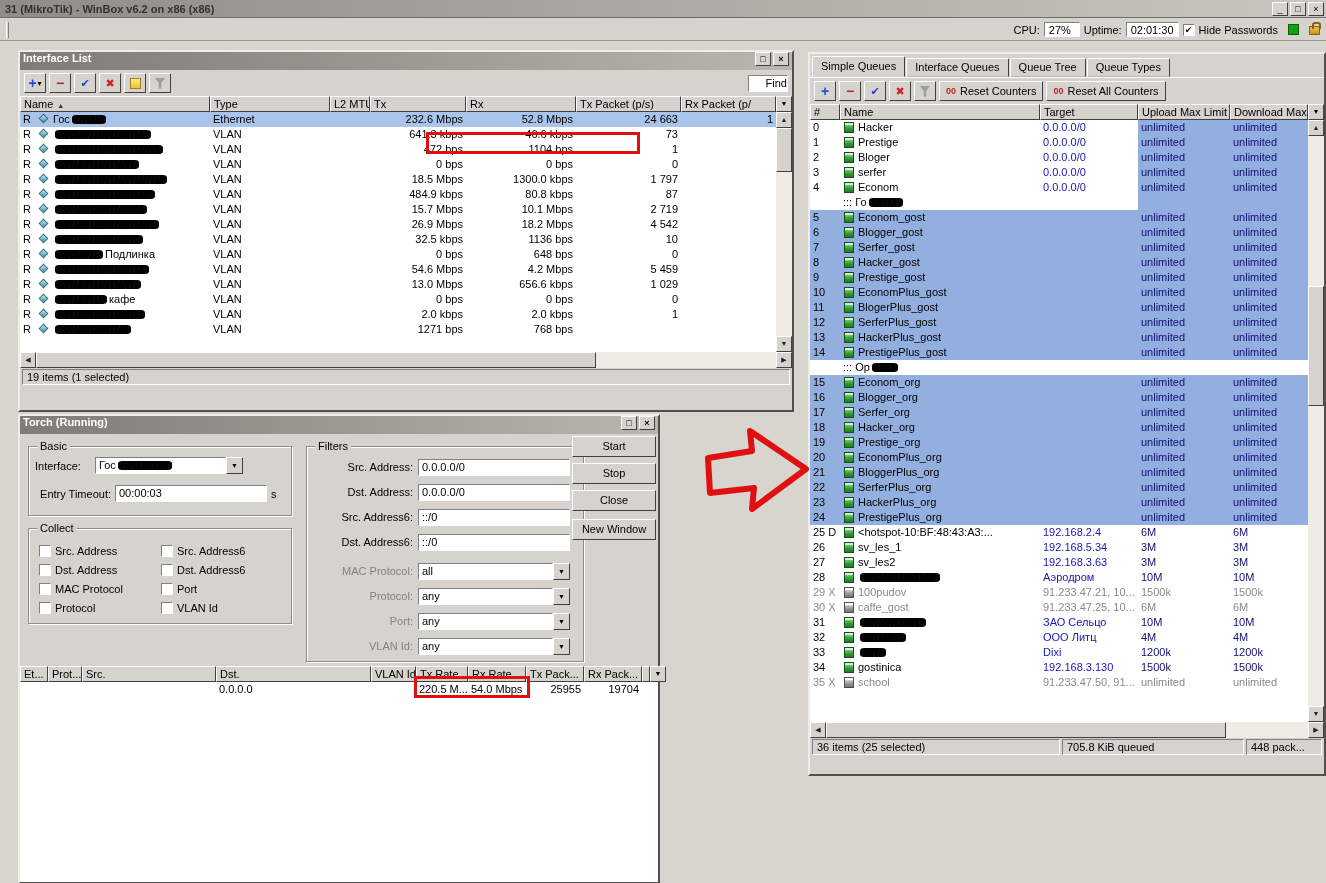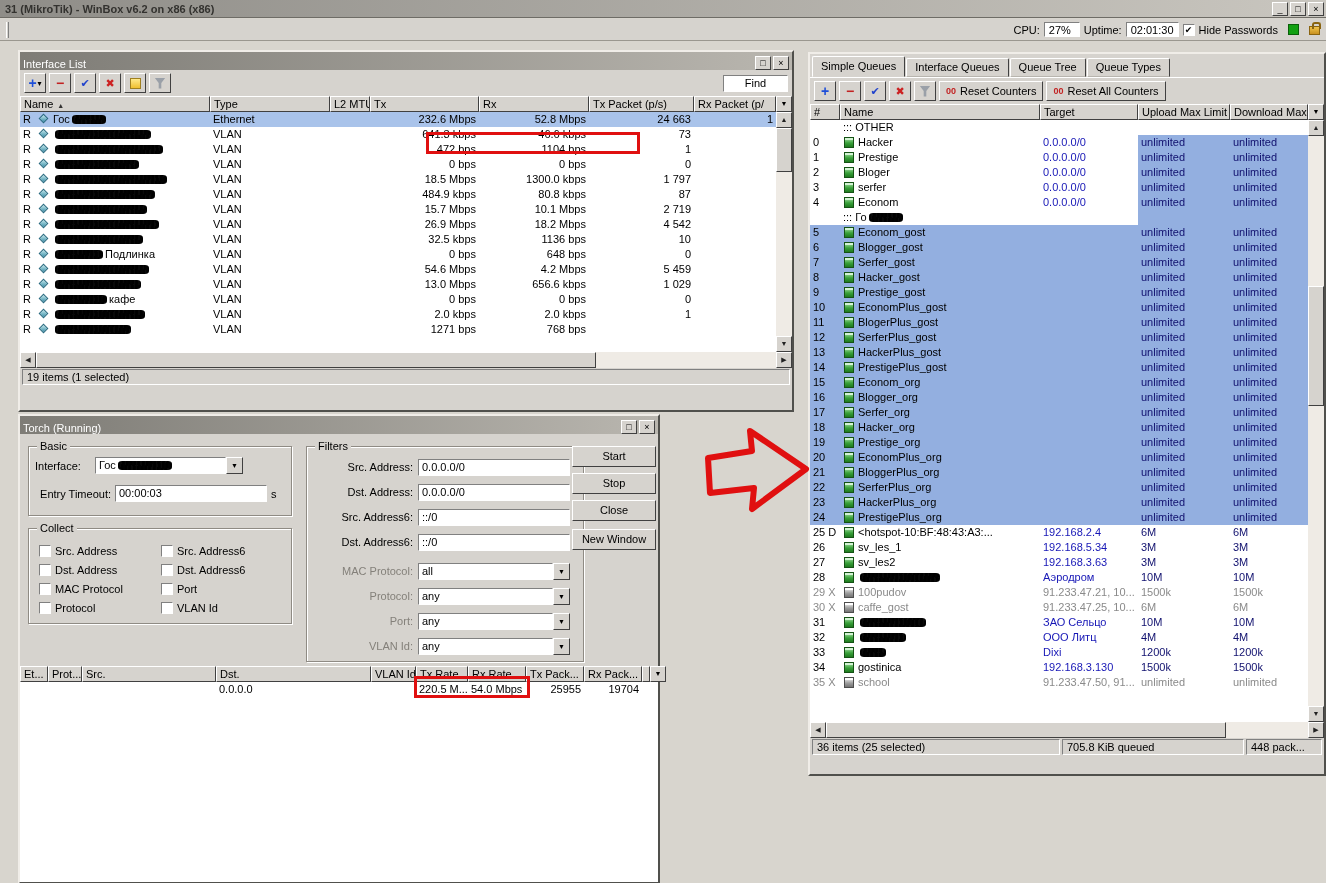--- a/index.html
+++ b/index.html
@@ -15,61 +15,61 @@
 .grip{width:3px;height:16px;border-left:1px solid #fff;border-right:1px solid #808080;margin-right:6px}
 .mright{margin-left:auto;display:flex;align-items:center;gap:4px}
 .mfield{background:#fff;border:1px solid;border-color:#808080 #fff #fff #808080;padding:1px 4px;min-width:36px;height:15px;line-height:12px}
 .cbx{display:inline-flex;align-items:center;justify-content:center;width:12px;height:12px;background:#fff;border:1px solid;border-color:#808080 #fff #fff #808080;font-size:9px;line-height:10px;flex:0 0 12px}
 .greensq{width:11px;height:11px;background:#12a012;border:1px solid #0a600a;margin-left:6px}
 .lock{position:relative;width:11px;height:9px;background:linear-gradient(#f0c44a,#c89020);border:1px solid #8a6410;margin-left:6px;margin-top:2px}
 .lock::before{content:"";position:absolute;left:2px;top:-5px;width:5px;height:5px;border:2px solid #8a6410;border-bottom:none;border-radius:3px 3px 0 0}
 
 
 .win{position:absolute;background:#d6d3ce;border:2px solid;border-color:#f0ede8 #50504c #50504c #f0ede8}
-.tb{height:18px;display:flex;align-items:flex-end;padding:0 3px;font-weight:normal;color:#fff}
+.tb{height:18px;display:flex;align-items:flex-start;padding:0 3px;font-weight:bold;color:#fff}
 .tb.inactive{background:linear-gradient(90deg,#7e7c76,#b9b6af)}
 .tb.active{background:linear-gradient(90deg,#2b34c4,#7d88e8)}
 .tbtitle{flex:1}
 .tabsrow{height:24px;padding:4px 2px 0 2px;position:relative}
 .tabsrow::after{content:"";position:absolute;left:0;right:0;bottom:0;height:1px;background:#fff}
 .tab{display:inline-block;height:19px;line-height:17px;padding:0 8px;background:#d6d3ce;border:1px solid;border-color:#fff #404040 #b8b5ae #fff;border-radius:2px 2px 0 0;margin-right:1px;position:relative}
 .tab.act{height:21px;line-height:19px;margin-top:-2px;z-index:2;border-bottom-color:#d6d3ce;vertical-align:bottom}
 .wtoolbar{height:26px;display:flex;align-items:center;padding:0 4px;gap:3px}
 .tbtn{height:20px;min-width:22px;background:#d6d3ce;border:1px solid;border-color:#fff #404040 #404040 #fff;display:inline-flex;align-items:center;justify-content:center;gap:1px;padding:0 3px}
 .gplus{color:#1d4ed8;font-weight:bold;font-size:14px;line-height:12px}
 .gminus{color:#c22222;font-weight:bold;font-size:14px;line-height:12px}
 .gcheck{color:#2244cc;font-size:11px;line-height:11px}
 .gcross{color:#cc2222;font-size:11px;line-height:11px}
 .gcaret{font-size:8px;color:#000}
 .gnote{width:11px;height:11px;background:linear-gradient(#ffe98a,#f0c030);border:1px solid #a08020}
 .gfunnel{width:11px;height:11px;background:#9aa0a8;border:0;clip-path:polygon(0 0,100% 0,62% 50%,62% 100%,38% 100%,38% 50%)}
 .lbtn{height:20px;background:#d6d3ce;border:1px solid;border-color:#fff #404040 #404040 #fff;display:inline-flex;align-items:center;gap:4px;padding:0 6px}
 .g00{color:#c22222;font-weight:bold;font-size:9px}
-.findbox{margin-left:auto;width:65px;height:17px;background:#fff;border:1px solid;border-color:#808080 #fff #fff #808080;text-align:center;line-height:15px}
+.findbox{margin-left:auto;width:40px;height:17px;background:#fff;border:1px solid;border-color:#808080 #fff #fff #808080;text-align:right;line-height:15px}
 
 
 .ghead{display:flex;height:16px;background:#d6d3ce}
 .hc{border:1px solid;border-color:#fff #404040 #404040 #fff;background:#d6d3ce;padding:0 3px;height:16px;line-height:14px;white-space:nowrap;overflow:hidden;flex-shrink:0}
 .vbtn{flex:0 0 16px;font-size:7px;text-align:center;padding:0;line-height:14px}
 .sortglyph{font-size:7px;margin-left:4px;color:#333}
 .bodywrap{position:relative;background:#fff;overflow:hidden}
 .gbody{margin-right:16px}
 .grow{display:flex;height:15px;line-height:15px;background:#fff}
 .gc{padding:0 3px;white-space:nowrap;overflow:hidden;flex-shrink:0}
 .num{text-align:right}
 .isel{background:#a9c3ea}
 .qsel{background:#93afe0}
 .qselc{background:#93afe0}
 .gray{color:#8a8a8a}
 .tgt{color:#1616b6}
 .lim{color:#10106e}
 .gray .tgt,.gray .lim{color:#8a8a8a}
 
 .c-nameh{width:190px}.c-flag{width:14px}.c-name{width:176px}.c-type{width:120px}.c-mtu{width:40px}
-.c-tx{width:109px}.c-rx{width:110px}.c-txp{width:105px}.c-rxp{flex:1}
+.c-tx{width:96px}.c-rx{width:110px}.c-txp{width:105px}.c-rxp{flex:1}
 
 .q-num{width:30px}.q-name{width:200px}.q-target{width:98px}.q-up{width:92px}.q-down{flex:1}
 
 .t-et{width:28px}.t-prot{width:34px}.t-src{width:134px}.t-dst{width:155px}.t-vlan{width:45px}
 .t-txr{width:52px}.t-rxr{width:58px}.t-txp2{width:58px}.t-rxp2{width:58px}.t-fill{flex:1}
 
 
 .iicon{display:inline-block;width:7px;height:7px;margin:0 6px 1px 3px;background:linear-gradient(135deg,#c5e9ec,#3a8fa8);border:1px solid #2a6a80;transform:rotate(45deg)}
 .qicon{display:inline-block;width:10px;height:11px;margin:2px 4px -2px 1px;background:linear-gradient(180deg,#a8e0a8 0%,#3aa13a 55%,#1f7a1f 100%);border:1px solid #145214;box-shadow:inset 0 2px 0 #d4f4d4}
 .gray .qicon{filter:grayscale(1) brightness(1.2)}
@@ -93,21 +93,21 @@
 #win-queue .bodywrap{height:602px}
 #win-torch{left:18px;top:414px;width:642px;height:470px}
 
 
 .torchbody{position:relative;height:calc(100% - 18px);background:#d6d3ce}
 .group{position:absolute;border:1px solid #8f8b84;box-shadow:inset 1px 1px 0 #fff,1px 1px 0 #fff}
 .glabel{position:absolute;top:-7px;left:8px;background:#d6d3ce;padding:0 3px}
 #grp-basic{left:8px;top:12px;width:264px;height:70px}
 #grp-collect{left:8px;top:94px;width:264px;height:96px}
 #grp-filters{left:286px;top:12px;width:278px;height:216px}
-#torch-btns{position:absolute;left:552px;top:12px;width:84px}
+#torch-btns{position:absolute;left:552px;top:2px;width:84px}
 .brow{display:flex;align-items:center;margin:9px 6px 0 6px;height:19px}
 .blabel{width:56px;text-align:left;margin-right:4px}
 .blabel2{width:76px;text-align:right;margin-right:4px}
 .bfield{background:#fff;border:1px solid;border-color:#808080 #fff #fff #808080;height:17px;line-height:15px;padding:0 3px;white-space:nowrap;overflow:hidden}
 #iface-combo{width:131px}
 #entry-field{width:152px}
 .ddbtn{width:17px;height:17px;background:#d6d3ce;border:1px solid;border-color:#fff #404040 #404040 #fff;font-size:7px;line-height:15px;text-align:center;flex:0 0 17px}
 .unit{margin-left:4px}
 #collect-cols{display:flex;padding:12px 0 0 10px}
 .ckcol{width:122px}
@@ -543,27 +543,20 @@
         <div class="hc q-num">#</div>
         <div class="hc q-name">Name</div>
         <div class="hc q-target">Target</div>
         <div class="hc q-up">Upload Max Limit</div>
         <div class="hc q-down">Download Max Lim...</div>
         <div class="hc vbtn">▼</div>
       </div>
     <div class="bodywrap">
       <div class="gbody" id="queue-body">
           <div class="grow">
-            <div class="gc q-num"></div>
-            <div class="gc q-name">::: OTHER</div>
-            <div class="gc q-target"></div>
-            <div class="gc q-up"></div>
-            <div class="gc q-down"></div>
-          </div>
-          <div class="grow">
             <div class="gc q-num">0</div>
             <div class="gc q-name"><span class="qicon"></span>Hacker</div>
             <div class="gc q-target tgt">0.0.0.0/0</div>
             <div class="gc q-up lim qselc">unlimited</div>
             <div class="gc q-down lim qselc">unlimited</div>
           </div>
           <div class="grow">
             <div class="gc q-num">1</div>
             <div class="gc q-name"><span class="qicon"></span>Prestige</div>
             <div class="gc q-target tgt">0.0.0.0/0</div>
@@ -660,20 +653,27 @@
             <div class="gc q-target tgt"></div>
             <div class="gc q-up lim">unlimited</div>
             <div class="gc q-down lim">unlimited</div>
           </div>
           <div class="grow qsel">
             <div class="gc q-num">14</div>
             <div class="gc q-name"><span class="qicon"></span>PrestigePlus_gost</div>
             <div class="gc q-target tgt"></div>
             <div class="gc q-up lim">unlimited</div>
             <div class="gc q-down lim">unlimited</div>
+          </div>
+          <div class="grow">
+            <div class="gc q-num"></div>
+            <div class="gc q-name">::: Ор<span class="scribble" style="width: 26px;"></span></div>
+            <div class="gc q-target"></div>
+            <div class="gc q-up"></div>
+            <div class="gc q-down"></div>
           </div>
           <div class="grow qsel">
             <div class="gc q-num">15</div>
             <div class="gc q-name"><span class="qicon"></span>Econom_org</div>
             <div class="gc q-target tgt"></div>
             <div class="gc q-up lim">unlimited</div>
             <div class="gc q-down lim">unlimited</div>
           </div>
           <div class="grow qsel">
             <div class="gc q-num">16</div>

